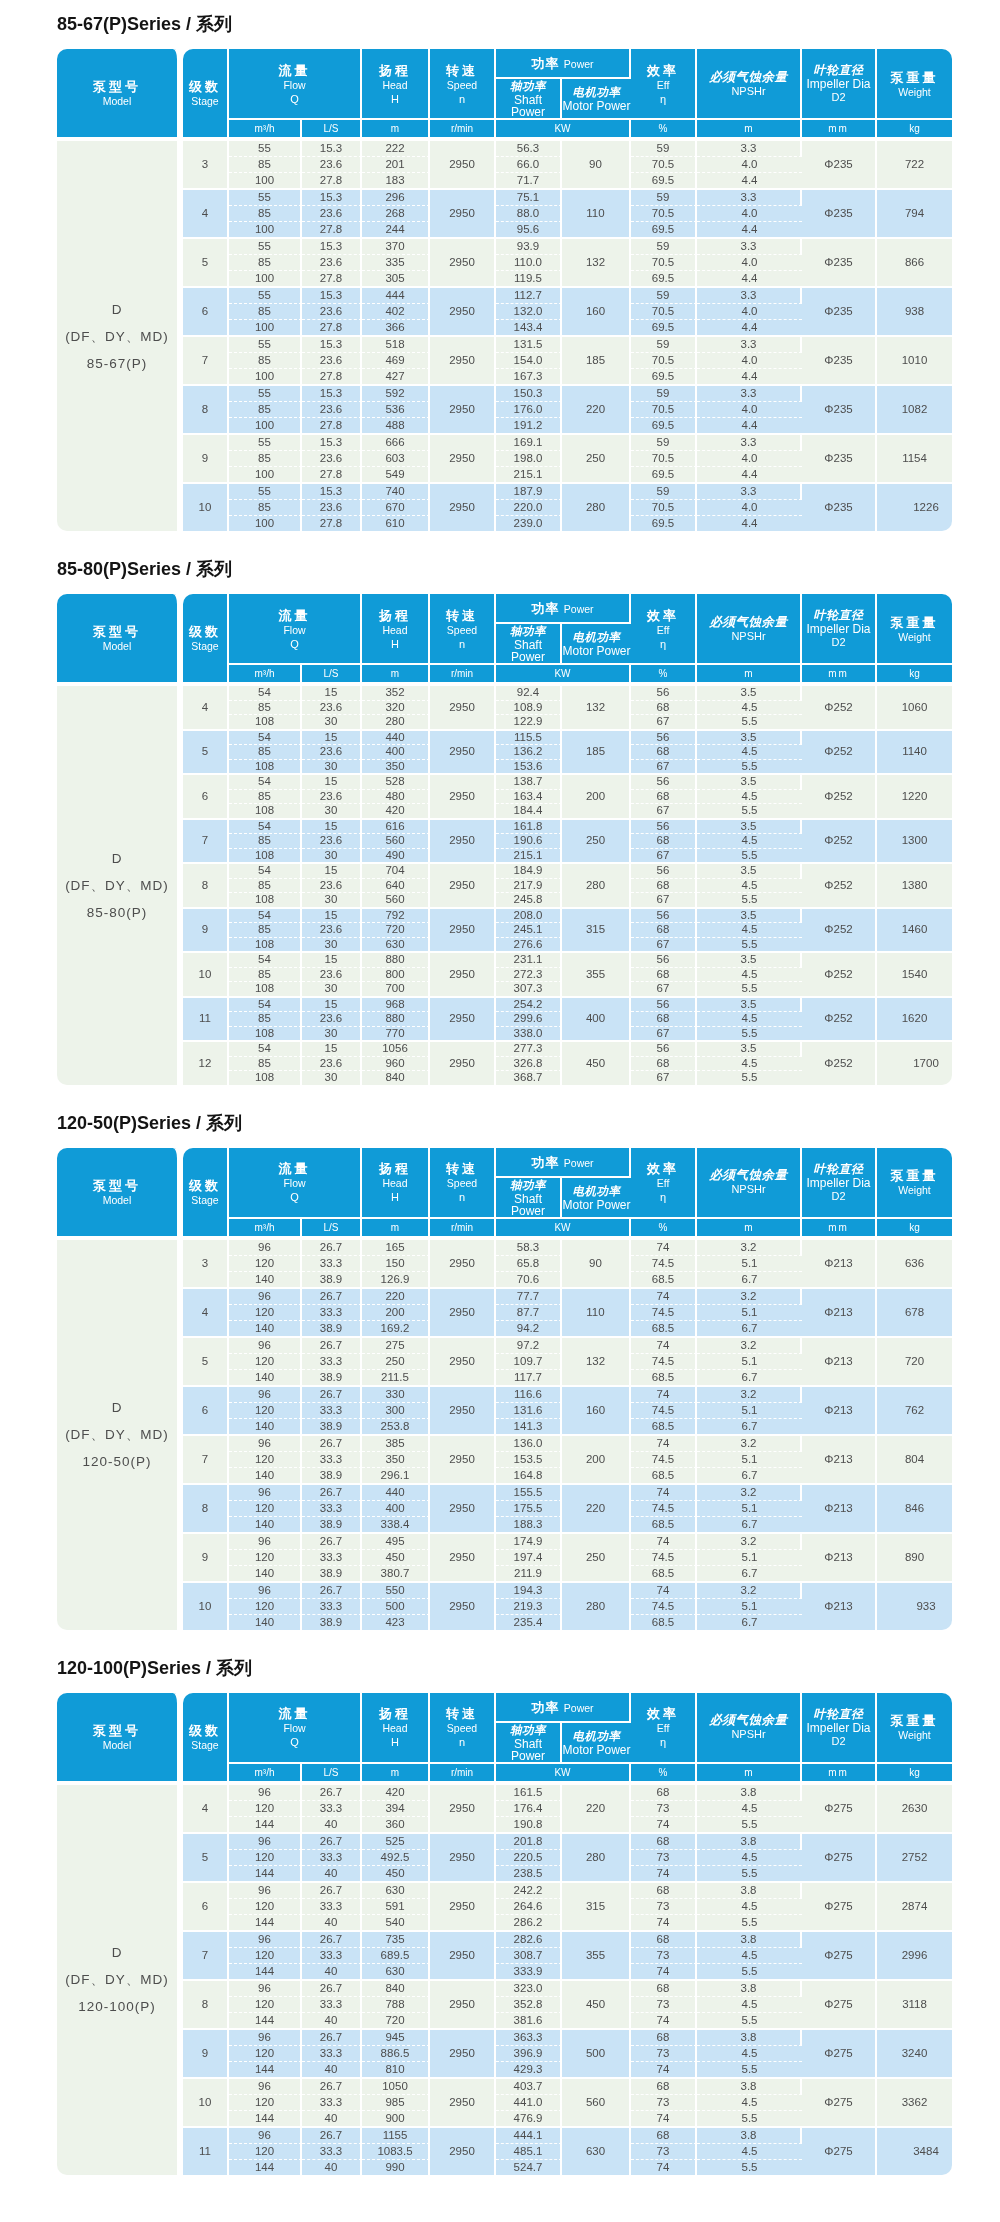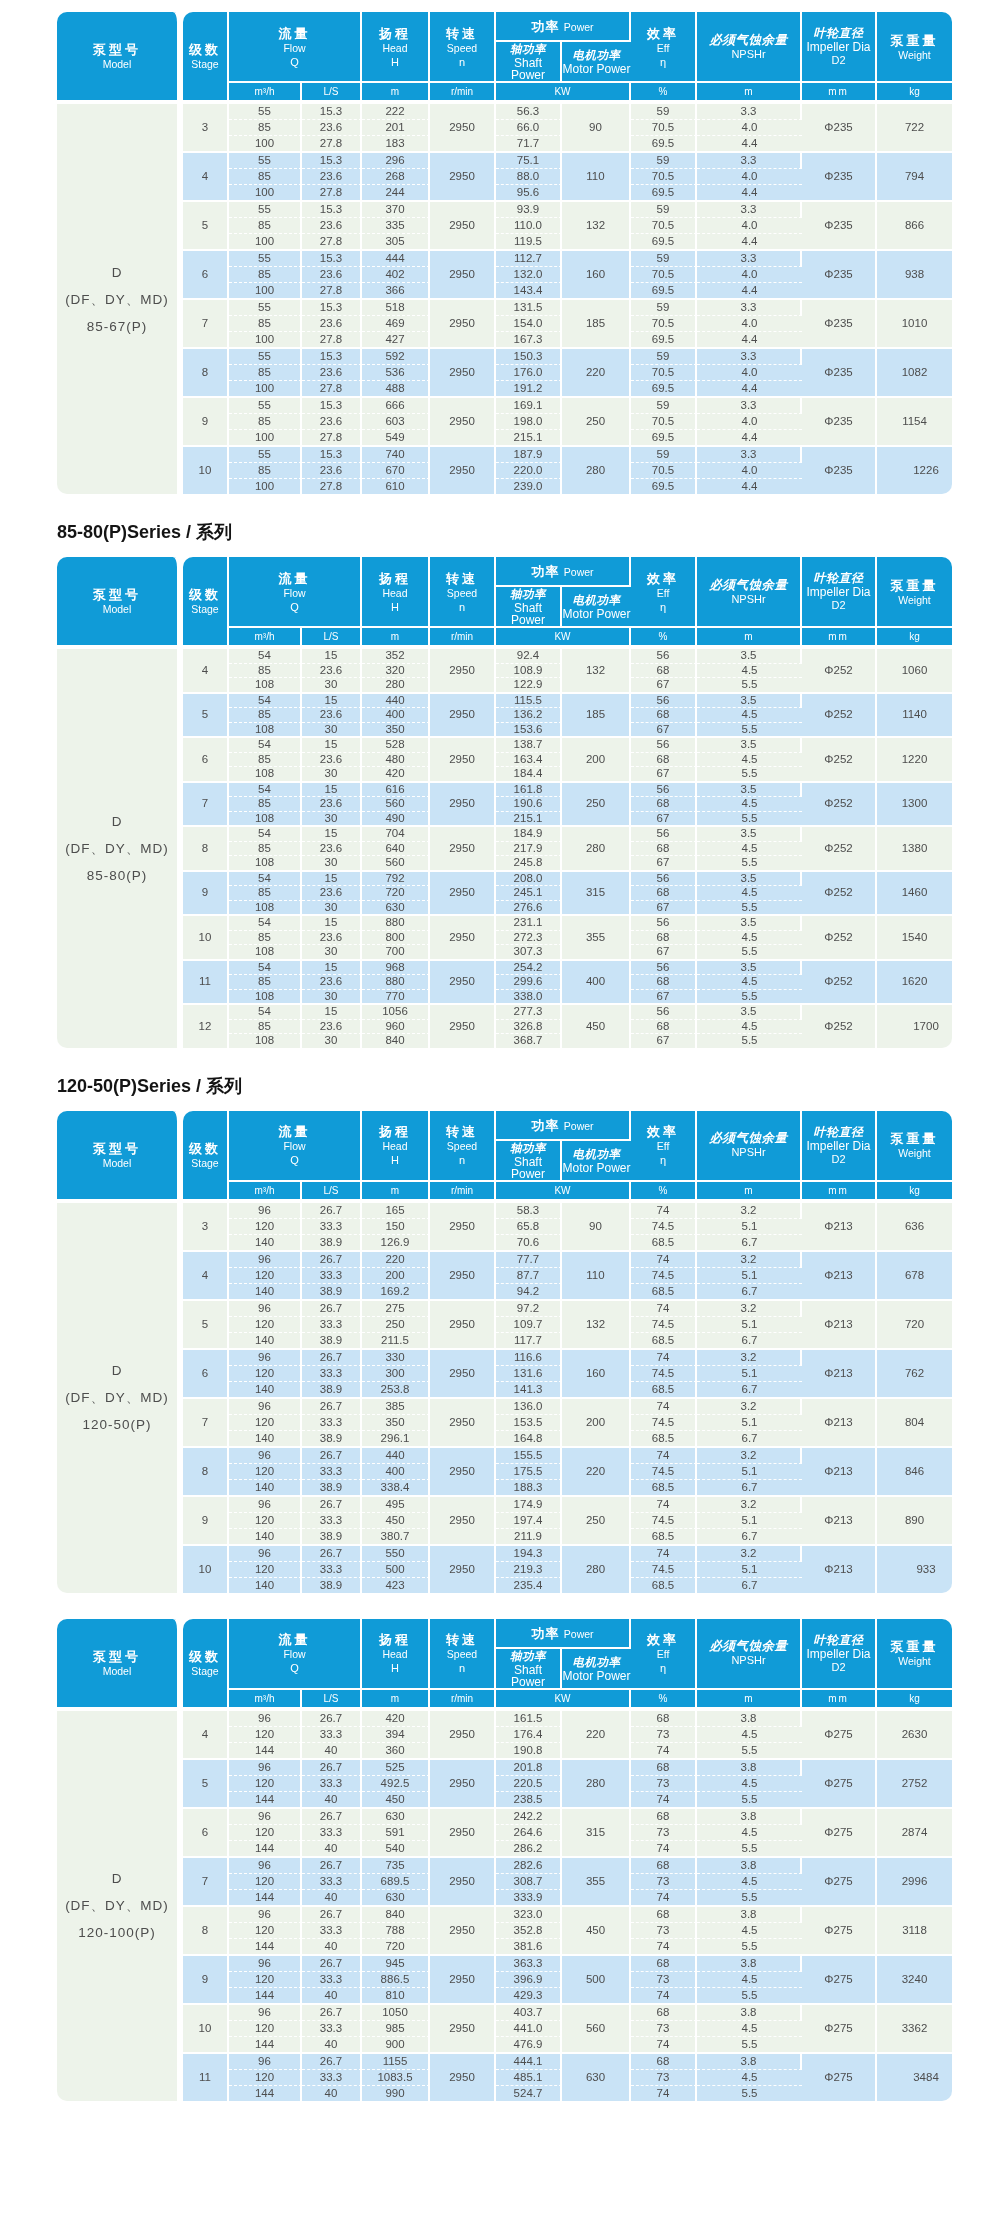--- a/index.html
+++ b/index.html
@@ -38,20 +38,21 @@
   td.model-cell{background:#cfe8f9;border-right:6px solid #ffffff;font-size:13.5px;color:#4d4d4d;border-bottom-left-radius:10px;}
   td.model-cell .model-line{line-height:27px;letter-spacing:1px;}
   tbody tr:nth-last-child(3) td:last-child{border-bottom-right-radius:10px;padding-left:23px;}
   table.dense tbody td{height:13.5px;line-height:13.5px;}
 </style>
 </head>
 <body>
 
 <div class="page" id="tables-root">
   <div class="series">
+    <h2 class="series-title">85-67(P)Series / 系列</h2>
     <table class="pump">
       <colgroup>
         <col style="width:126px">
         <col style="width:46px">
         <col style="width:73px">
         <col style="width:60px">
         <col style="width:68px">
         <col style="width:66px">
         <col style="width:66px">
         <col style="width:69px">
@@ -1075,20 +1076,21 @@
     <td>423</td>
     <td>235.4</td>
     <td>68.5</td>
     <td>6.7</td>
   </tr>
 </tbody>
     </table>
   </div>
 
   <div class="series">
+    <h2 class="series-title">120-100(P)Series / 系列</h2>
     <table class="pump">
       <colgroup>
         <col style="width:126px">
         <col style="width:46px">
         <col style="width:73px">
         <col style="width:60px">
         <col style="width:68px">
         <col style="width:66px">
         <col style="width:66px">
         <col style="width:69px">

